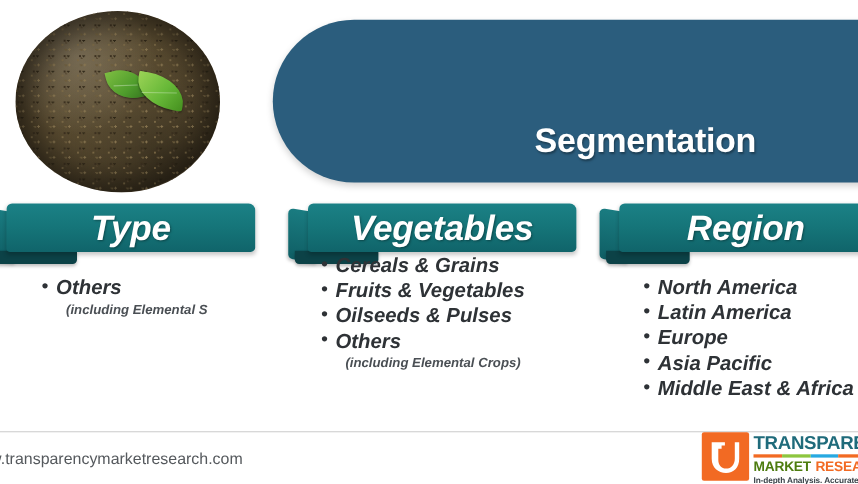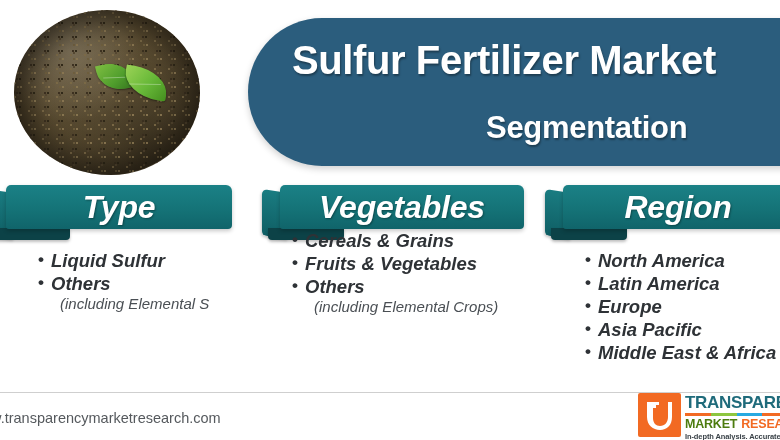--- a/index.html
+++ b/index.html
@@ -216,23 +216,23 @@
     position: absolute;
     left: 0;
     top: -1px;
     font-size: 17px;
     font-style: normal;
     color: #2e3236;
   }
   .sub-note {
     color: #4a4f54;
     font-family: "Liberation Sans", sans-serif;
-    font-weight: normal;
+    font-weight: bold;
     font-style: italic;
-    font-size: 15px;
+    font-size: 12px;
     line-height: 18px;
     padding-left: 22px;
     white-space: nowrap;
   }
 
   
   .footer-rule {
     position: absolute;
     left: 0;
     top: 392px;
@@ -329,48 +329,47 @@
       <div class="leaf leaf-a">
         <div class="leaf-vein" style="left:5px; top:15px; width:22px; transform:rotate(12deg);"></div>
       </div>
       <div class="leaf leaf-b">
         <div class="leaf-vein" style="left:5px; top:16px; width:32px; transform:rotate(-9deg);"></div>
       </div>
     </div>
   </div>
 
   <div class="header-banner">
-    <div class="header-title">Sulfur Fertilizer Market</div>
     <div class="header-subtitle">Segmentation</div>
   </div>
 
   <div class="column col-type">
     <div class="ribbon">
       <div class="ribbon-left"></div>
       <div class="ribbon-fold"></div>
       <div class="ribbon-body"></div>
       <div class="ribbon-label">Type</div>
     </div>
     <ul class="bullet-list">
-      <li class="bullet-item">Liquid Sulfur</li>
       <li class="bullet-item">Others</li>
       <li class="sub-note">(including Elemental S</li>
     </ul>
   </div>
 
   <div class="column col-application">
     <div class="ribbon">
       <div class="ribbon-left"></div>
       <div class="ribbon-fold"></div>
       <div class="ribbon-body"></div>
       <div class="ribbon-label">Vegetables</div>
     </div>
     <ul class="bullet-list">
       <li class="bullet-item">Cereals &amp; Grains</li>
       <li class="bullet-item">Fruits &amp; Vegetables</li>
+      <li class="bullet-item">Oilseeds &amp; Pulses</li>
       <li class="bullet-item">Others</li>
       <li class="sub-note">(including Elemental Crops)</li>
     </ul>
   </div>
 
   <div class="column col-region">
     <div class="ribbon">
       <div class="ribbon-left"></div>
       <div class="ribbon-fold"></div>
       <div class="ribbon-body"></div>

